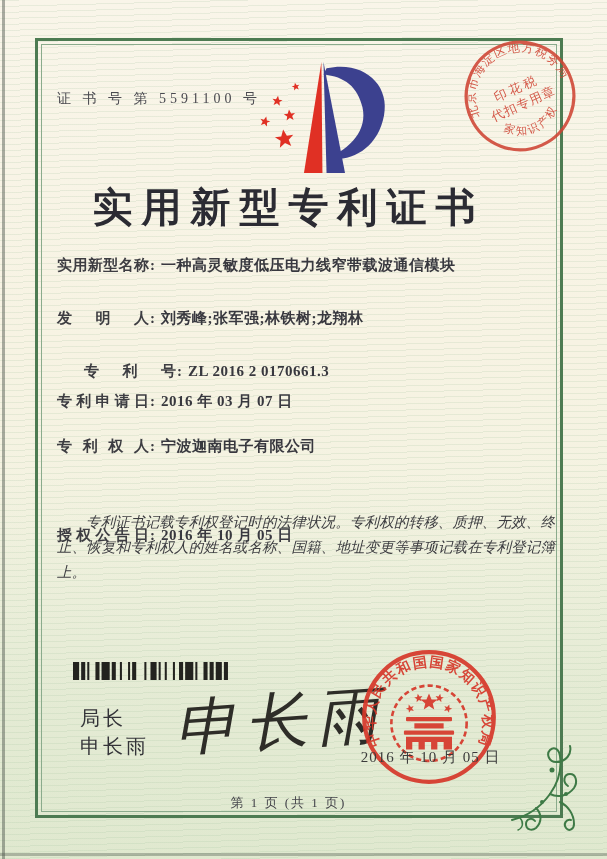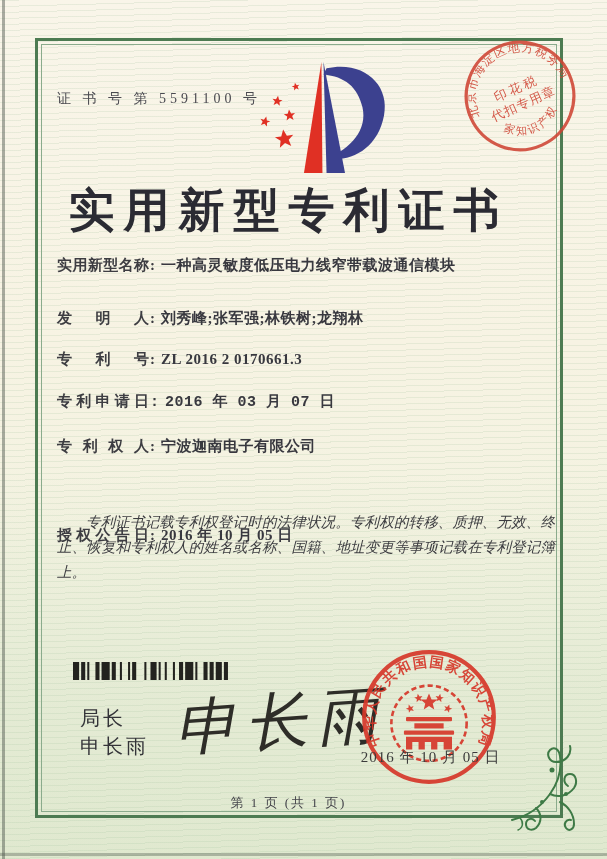--- a/index.html
+++ b/index.html
@@ -11,26 +11,26 @@
   .lower-tint{position:absolute;inset:0;pointer-events:none;
     background:linear-gradient(180deg,rgba(0,0,0,0) 55%,rgba(176,205,168,0.18) 80%,rgba(176,205,168,0.22) 100%);}
   .scan-edge-left{position:absolute;left:2px;top:0;bottom:0;width:3px;background:rgba(70,80,70,0.45);}
   .scan-edge-bottom{position:absolute;left:0;right:0;bottom:3px;height:3px;background:rgba(70,80,70,0.35);}
   .frame-outer{position:absolute;top:38px;left:35px;right:44px;bottom:41px;border:3px solid #4d7b52;}
   .frame-inner{position:absolute;top:44px;left:41px;right:50px;bottom:47px;border:1px solid #8aab8c;}
   .cert-no{position:absolute;left:57px;top:90px;font-size:14px;letter-spacing:4px;color:#4a4a50;}
   .logo{position:absolute;left:252px;top:58px;width:145px;height:118px;}
   .tax-stamp{position:absolute;left:462px;top:38px;width:116px;height:116px;transform:rotate(-24deg);opacity:0.88;}
   .tax-stamp text{fill:#cf4434;font-family:"Liberation Serif",serif;}
-  .title{position:absolute;left:0;right:30px;top:180px;text-align:center;font-size:46px;font-weight:bold;
+  .title{position:absolute;left:0;right:30px;top:180px;text-align:center;font-size:40px;font-weight:bold;
     letter-spacing:9px;color:#2b2b33;}
   .fields{position:absolute;left:57px;top:256px;width:500px;font-size:15px;}
   .frow{position:absolute;left:0;white-space:nowrap;}
-  .frow.r0{top:0;}  .frow.r1{top:53px;} .frow.r2{top:94px;}
-  .frow.r3{top:136px;font-family:Liberation Mono, monospace;} .frow.r4{top:181px;} .frow.r5{top:226px;margin-top:44px;}
+  .frow.r0{top:0;}  .frow.r1{top:53px;} .frow.r2{top:106px;margin-left:27px;}
+  .frow.r3{top:136px;} .frow.r4{top:181px;} .frow.r5{top:226px;margin-top:44px;}
   .flabel{display:inline-block;width:92px;text-align:justify;text-align-last:justify;color:#3d3d42;font-weight:600;}
   .fsep{display:inline-block;margin:0 6px 0 1px;font-weight:600;}
   .fvalue{color:#38383f;font-weight:600;letter-spacing:0.5px;}
   .body-text{position:absolute;left:57px;top:510px;width:498px;font-size:14.5px;line-height:25px;
     text-align:justify;color:#3c3c40;font-style:italic;}
   .body-text p{margin:0;text-indent:2em;}
   .barcode{position:absolute;left:73px;top:662px;width:157px;height:18px;}
   .officer{position:absolute;left:80px;top:704px;font-size:20px;letter-spacing:3px;color:#333338;line-height:28px;font-style:normal;}
   .signature{position:absolute;left:168px;top:668px;width:240px;height:115px;}
   .signature text{fill:#2e2d28;font-style:italic;letter-spacing:9px;font-family:"Liberation Serif",serif;}

